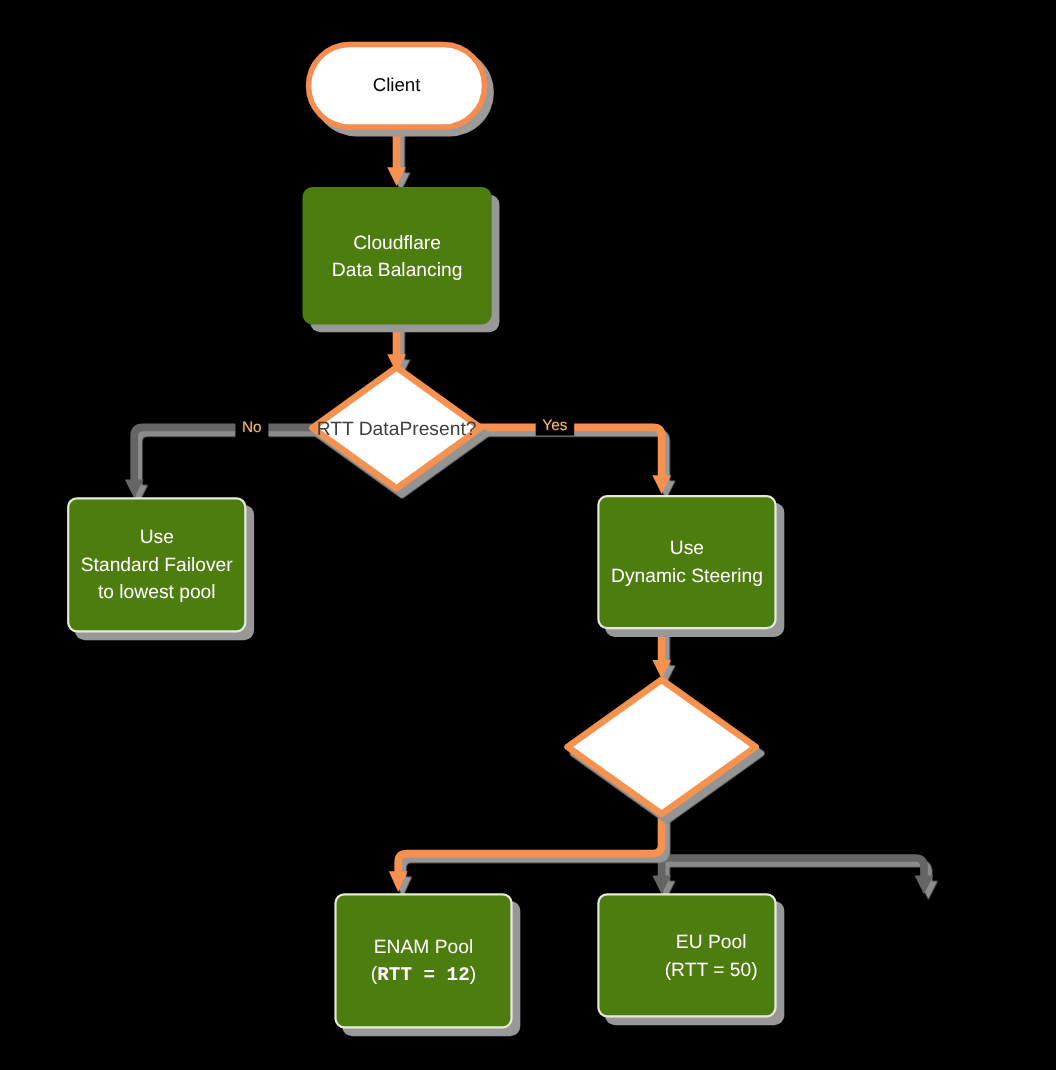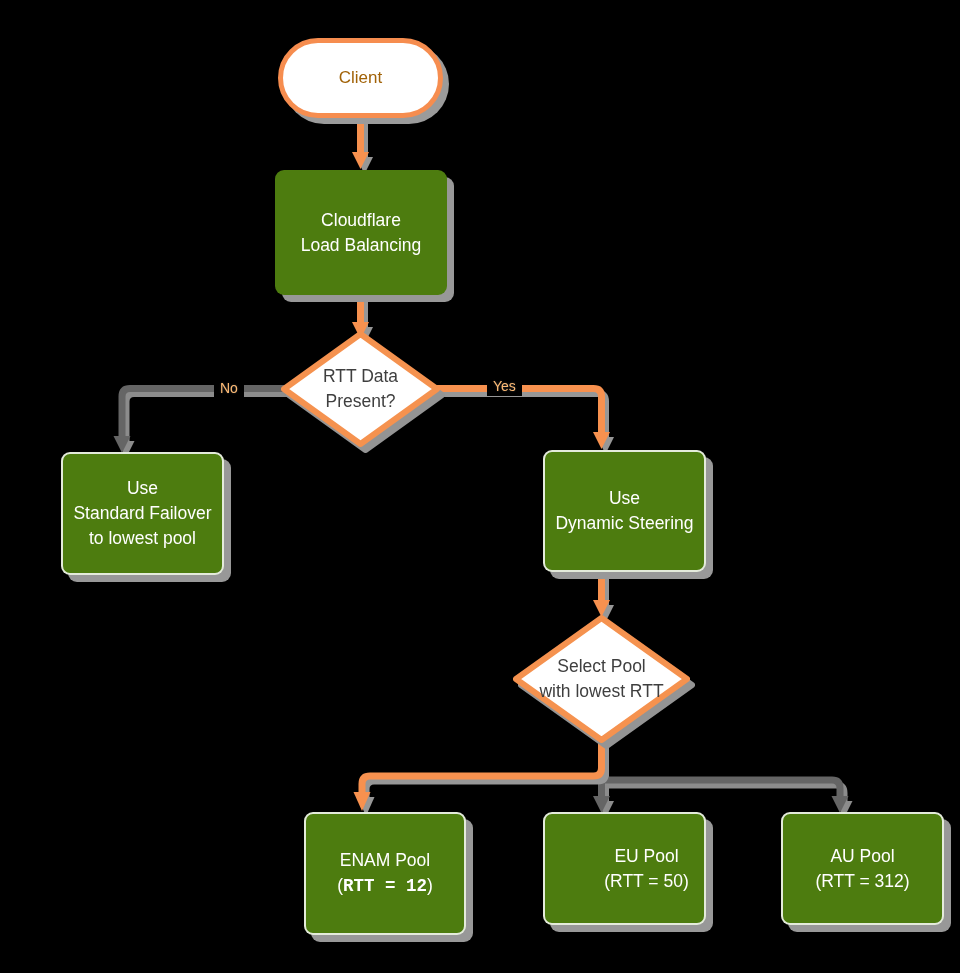--- a/index.html
+++ b/index.html
@@ -20,27 +20,27 @@
     text-align:center;box-sizing:border-box;z-index:3;
   }
   .box{
     background:#4d7c0f;border-radius:9px;color:#FFFFFF;
     font-size:17.5px;line-height:25px;
     box-shadow:7px 7px 0 #989898;
   }
   .box.bordered{border:2px solid rgba(255,255,255,0.85);margin-left:23px;}
   .stadium{
     background:#FFFFFF;border:5px solid #F68D4F;border-radius:42px;
-    color:#a16207;font-size:17px;box-shadow:6px 6px 0 #9b9b9b;
+    color:#000000;font-size:17px;box-shadow:6px 6px 0 #9b9b9b;
   }
   .diamond-svg{position:absolute;z-index:2;filter:drop-shadow(5px 6px 0 #949494);}
   .diamond-svg polygon{fill:#FFFFFF;stroke:#F5924F;stroke-width:6;stroke-linejoin:round;}
   .diamond-label{
-    position:absolute;z-index:3;display:flex;flex-direction:column;align-items:center;justify-content:center;
-    text-align:right;color:#3F3F3F;font-size:17.5px;line-height:25px;
+    position:absolute;z-index:3;display:flex;flex-direction:row;align-items:center;justify-content:center;
+    text-align:left;color:#3F3F3F;font-size:17.5px;line-height:25px;
   }
   .edge-label{
     position:absolute;z-index:4;background:#000;color:#fdba74;
     font-size:14px;padding:2px 6px;line-height:16px;
     text-shadow:0 0 2px rgba(140,140,140,0.45);
   }
   .bold{font-weight:bold;font-family:Liberation Mono, monospace;}
 </style>
 </head>
 <body>
@@ -76,55 +76,47 @@
   <svg class="diamond-svg" style="left:508px;top:610px;" width="187" height="138" viewBox="0 0 187 138">
     <polygon points="8,69 93.5,8 179,69 93.5,130"></polygon>
   </svg>
 
   <div class="node stadium" style="left:278px;top:38px;width:165px;height:80px;">
     <div>Client</div>
   </div>
 
   <div class="node box" style="left:275px;top:170px;width:172px;height:125px;">
     <div>Cloudflare</div>
-    <div>Load Balancing</div>
+    <div>Data Balancing</div>
   </div>
 
   <div class="diamond-label" style="left:276px;top:326px;width:169px;height:126px;">
     <div>RTT Data</div>
     <div>Present?</div>
   </div>
 
   <div class="node box bordered" style="left:38px;top:452px;width:163px;height:123px;">
     <div>Use</div>
     <div>Standard Failover</div>
     <div>to lowest pool</div>
   </div>
 
   <div class="node box bordered" style="left:520px;top:450px;width:163px;height:122px;">
     <div>Use</div>
     <div>Dynamic Steering</div>
   </div>
 
-  <div class="diamond-label" style="left:508px;top:610px;width:187px;height:138px;">
-    <div>Select Pool</div>
-    <div>with lowest RTT</div>
-  </div>
 
   <div class="node box bordered" style="left:281px;top:812px;width:162px;height:123px;">
     <div>ENAM Pool</div>
     <div><span>(</span><span class="bold">RTT = 12</span><span>)</span></div>
   </div>
 
   <div class="node box bordered" style="left:520px;top:812px;width:163px;height:113px;padding-left:44px;">
     <div>EU Pool</div>
     <div>(RTT = 50)</div>
   </div>
 
-  <div class="node box bordered" style="left:758px;top:812px;width:163px;height:113px;">
-    <div>AU Pool</div>
-    <div>(RTT = 312)</div>
-  </div>
 
   <div class="edge-label" style="left:214px;top:378px;">No</div>
   <div class="edge-label" style="left:487px;top:376px;">Yes</div>
 
 </div>
 
 </body></html>

